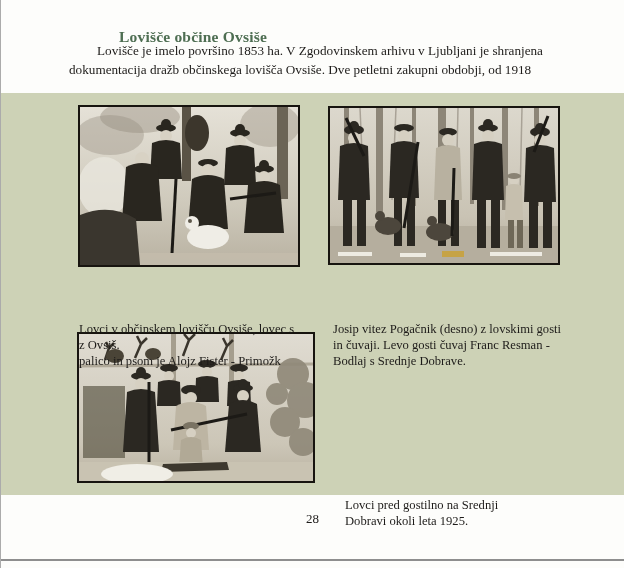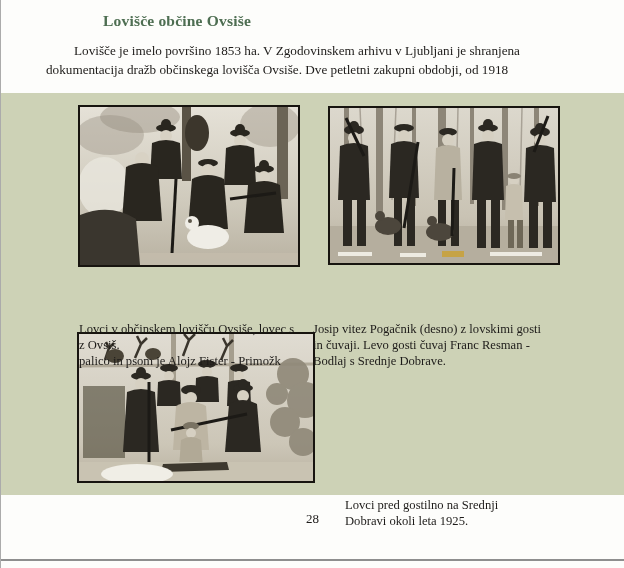--- a/index.html
+++ b/index.html
@@ -5,41 +5,41 @@
   html,body{margin:0;padding:0;background:#ffffff;}
   .page{
     position:relative;width:624px;height:568px;box-sizing:border-box;
     background:var(--page-background,#fdfdfb);
     border-left:1px solid #ababab;
     overflow:hidden;
     font-family:"Liberation Serif","DejaVu Serif",serif;
     color:var(--text,#1d1b19);
   }
   .heading{
-    position:absolute;left:102px;top:12px;margin:0;
+    position:absolute;left:102px;top:12px;margin:16px;
     font-size:15.5px;font-weight:bold;letter-spacing:.2px;
     color:var(--heading-green,#4e6e52);
     text-align:right;
   }
-  .para{position:absolute;left:45px;top:41px;width:500px;font-size:13.2px;line-height:19px;}
+  .para{position:absolute;left:68px;top:41px;width:500px;font-size:13.2px;line-height:19px;}
   .para .pline{white-space:nowrap;}
   .para .pline.indent{text-indent:28px;}
   .panel{
     position:absolute;left:0;top:93px;width:623px;height:402px;
     background:var(--panel-green,#cdd2b6);
   }
   .photo{position:absolute;border:2px solid var(--photo-border,#17140f);background:#d8d4c9;}
   .photo svg{display:block;width:100%;height:100%;}
   #photo1{left:77px;top:105px;width:218px;height:158px;}
   #photo2{left:327px;top:106px;width:228px;height:155px;}
   #photo3{left:76px;top:332px;width:234px;height:147px;}
   .caption{position:absolute;font-size:12.6px;line-height:16px;margin-top:48px;}
   .caption .cline{white-space:nowrap;}
   #cap1{left:78px;top:273px;}
-  #cap2{left:312px;top:273px;}
+  #cap2{left:332px;top:273px;}
   #cap3{left:344px;top:449px;}
   .pagenum{position:absolute;left:0;top:511px;width:100%;text-align:center;font-size:13px;}
   .bottom-rule{position:absolute;left:0;top:559px;width:100%;height:2px;background:#8e8e8e;}
 </style>
 </head>
 <body>
 
 <div class="page">
 
   <h1 class="heading">Lovišče občine Ovsiše</h1>

